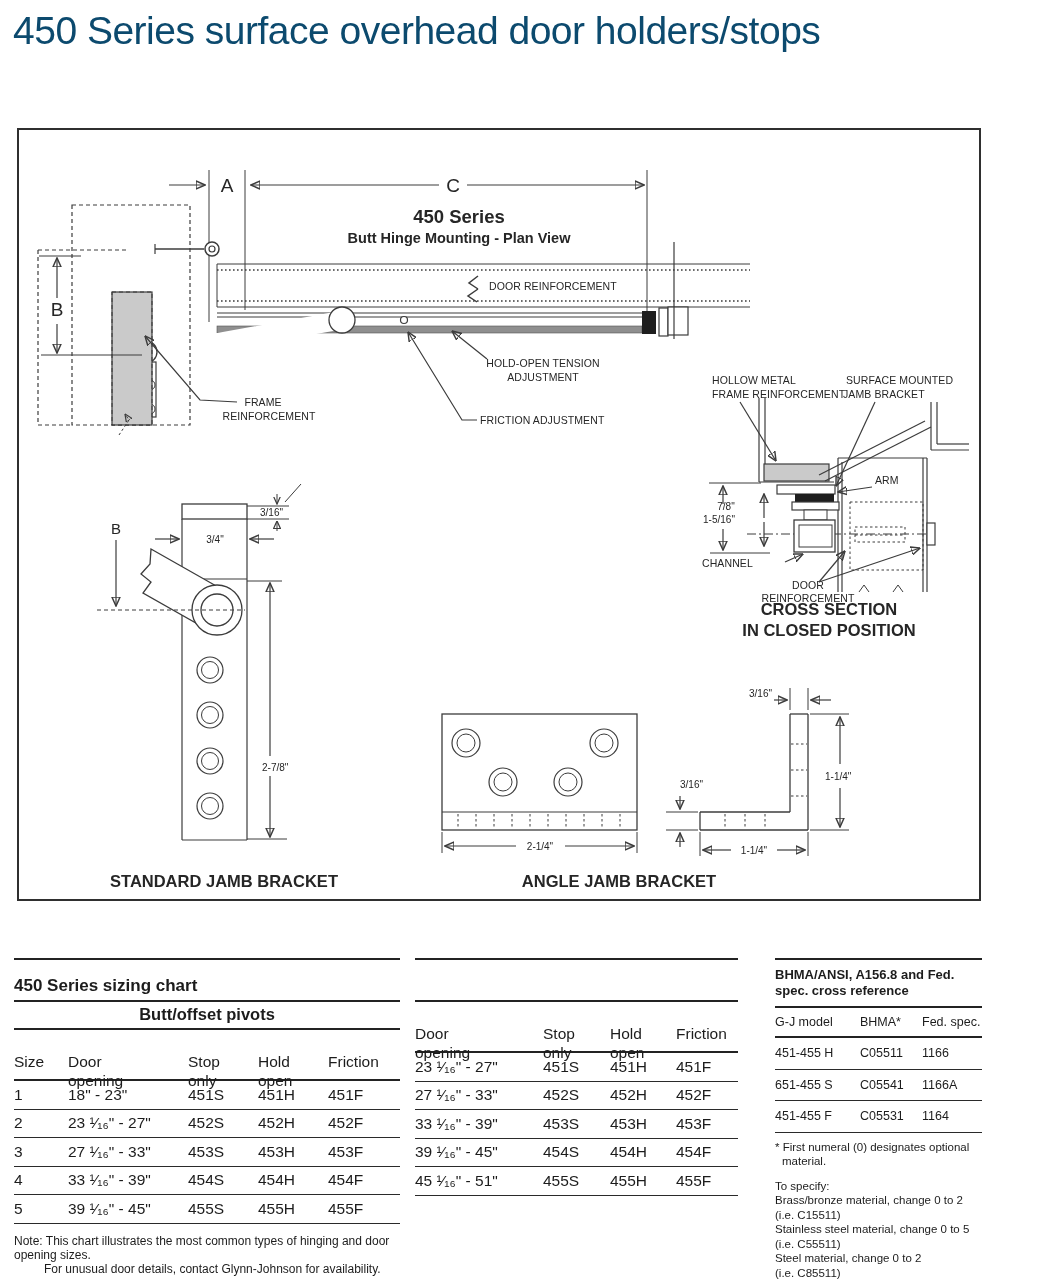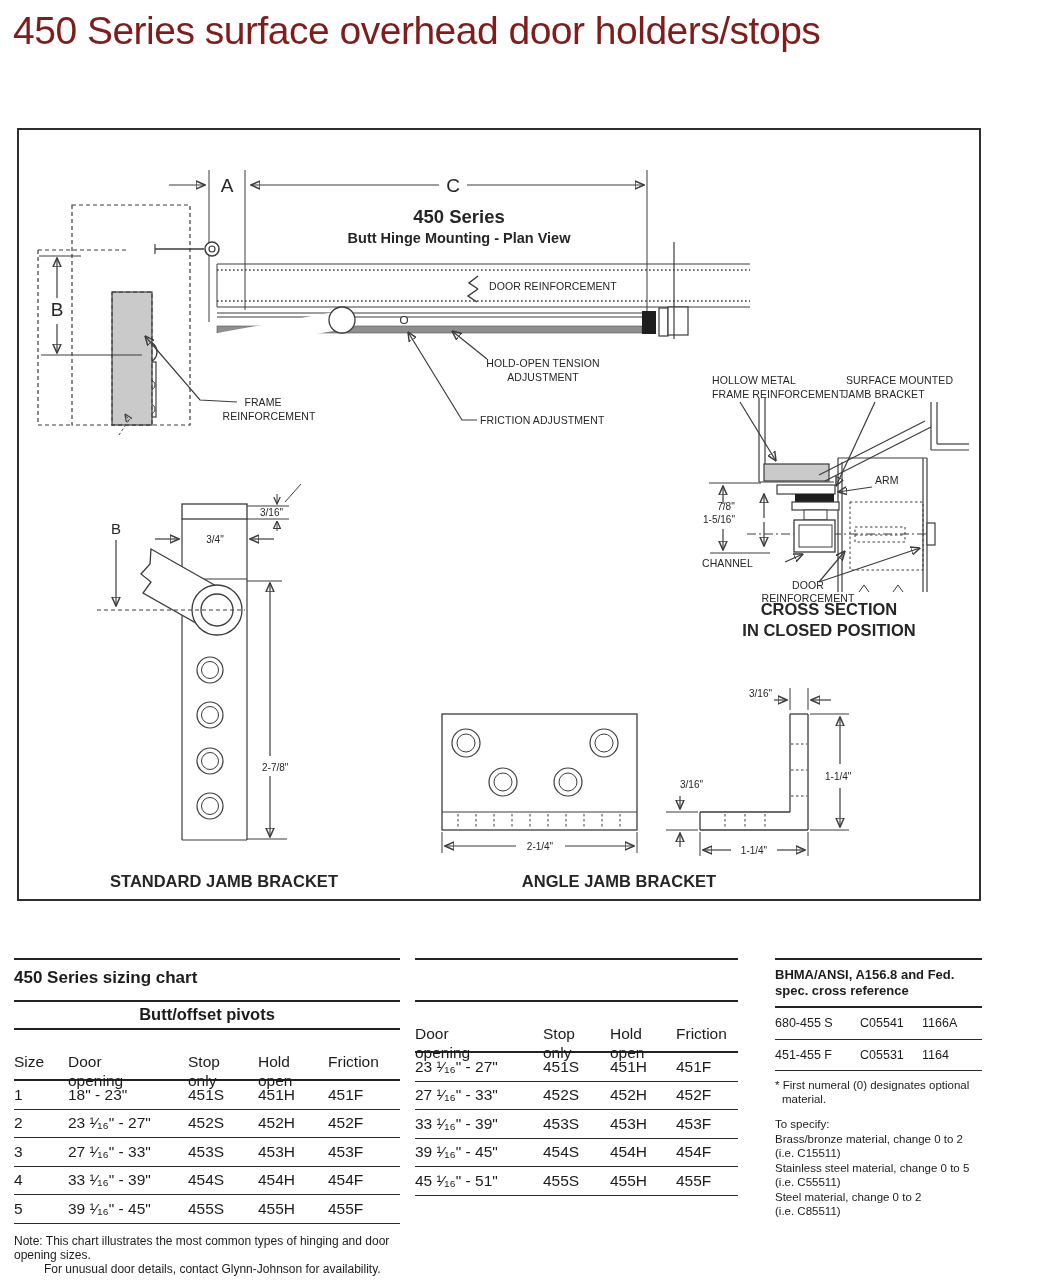--- a/index.html
+++ b/index.html
@@ -2,21 +2,21 @@
 <html><head>
 <meta charset="utf-8">
 <style>
   html,body{margin:0;padding:0;}
   body{
     width:1039px;height:1280px;position:relative;background:#ffffff;
     font-family:"Liberation Sans","DejaVu Sans",sans-serif;color:#1c1c1c;overflow:hidden;
   }
   .page-title{
     position:absolute;left:13px;top:8px;margin:0;
-    font-size:39px;line-height:46px;font-weight:400;letter-spacing:-0.5px;color:#7f1d1d;
+    font-size:39px;line-height:46px;font-weight:400;letter-spacing:-0.5px;color:#0c4a6e;
   }
   .figbox{
     position:absolute;left:17px;top:128px;width:960px;height:769px;
     border:2px solid #2f2f2f;background:#fff;
   }
   .figbox svg{display:block;width:960px;height:769px;}
 
   
   svg line, svg polyline, svg path, svg rect, svg circle{stroke:#3c3c3c;stroke-width:1.2;fill:none;}
   svg text{fill:#262626;stroke:none;font-family:"Liberation Sans","DejaVu Sans",sans-serif;}
@@ -41,21 +41,21 @@
   .ttl1{font-size:18.5px;font-weight:bold;}
   .ttl2{font-size:14.5px;font-weight:bold;}
   .amid{text-anchor:middle;}
   .aend{text-anchor:end;}
 
   
   .tbl{position:absolute;top:958px;}
   .colL{left:14px;width:386px;}
   .colM{left:415px;width:323px;}
   .colR{left:775px;width:207px;}
-  .band-title{box-sizing:border-box;height:44px;border-top:2.5px solid #232323;border-bottom:2px solid #232323;padding-top:8px;font-size:17px;font-weight:bold;}
+  .band-title{box-sizing:border-box;height:44px;border-top:2.5px solid #232323;border-bottom:2px solid #232323;padding-top:16px;font-size:17px;font-weight:bold;}
   .band-sub{box-sizing:border-box;height:28px;border-bottom:2px solid #232323;padding-top:3px;font-size:16.5px;font-weight:bold;text-align:center;}
   .band-head{box-sizing:border-box;height:51px;border-bottom:2px solid #232323;padding-top:22px;font-size:15.5px;line-height:19px;display:flex;}
   .band-head .cc{white-space:pre-line;}
   .trow{box-sizing:border-box;height:28.5px;border-bottom:1.6px solid #2a2a2a;font-size:15.5px;display:flex;align-items:center;}
   .cc{flex:0 0 auto;}
   .colL .wA{width:54px;}  .colL .wB{width:120px;} .colL .wC{width:70px;} .colL .wD{width:70px;} .colL .wE{flex:1;}
   .colM .wA{width:128px;} .colM .wB{width:67px;}  .colM .wC{width:66px;} .colM .wD{flex:1;}
   .colR .wA{width:85px;}  .colR .wB{width:62px;}  .colR .wC{flex:1;}
   .tnote{margin-top:10px;font-size:12px;line-height:14px;}
   .tnote .l2{padding-left:30px;}
@@ -429,22 +429,32 @@
       <div class="cc wA">45 ¹⁄₁₆" - 51"</div>
       <div class="cc wB">455S</div>
       <div class="cc wC">455H</div>
       <div class="cc wD">455F</div>
     </div>
   </div>
 
   <div class="tbl colR">
     <div class="band3-title">BHMA/ANSI, A156.8 and Fed.
 spec. cross reference</div>
+    <div class="band3-head">
+      <div class="cc wA">G-J model</div>
+      <div class="cc wB">BHMA*</div>
+      <div class="cc wC">Fed. spec.</div>
+    </div>
     <div class="t3row">
-      <div class="cc wA">680-455 S</div>
+      <div class="cc wA">451-455 H</div>
+      <div class="cc wB">C05511</div>
+      <div class="cc wC">1166</div>
+    </div>
+    <div class="t3row">
+      <div class="cc wA">651-455 S</div>
       <div class="cc wB">C05541</div>
       <div class="cc wC">1166A</div>
     </div>
     <div class="t3row">
       <div class="cc wA">451-455 F</div>
       <div class="cc wB">C05531</div>
       <div class="cc wC">1164</div>
     </div>
     <div class="fn">
       <div class="l1">* First numeral (0) designates optional</div>

